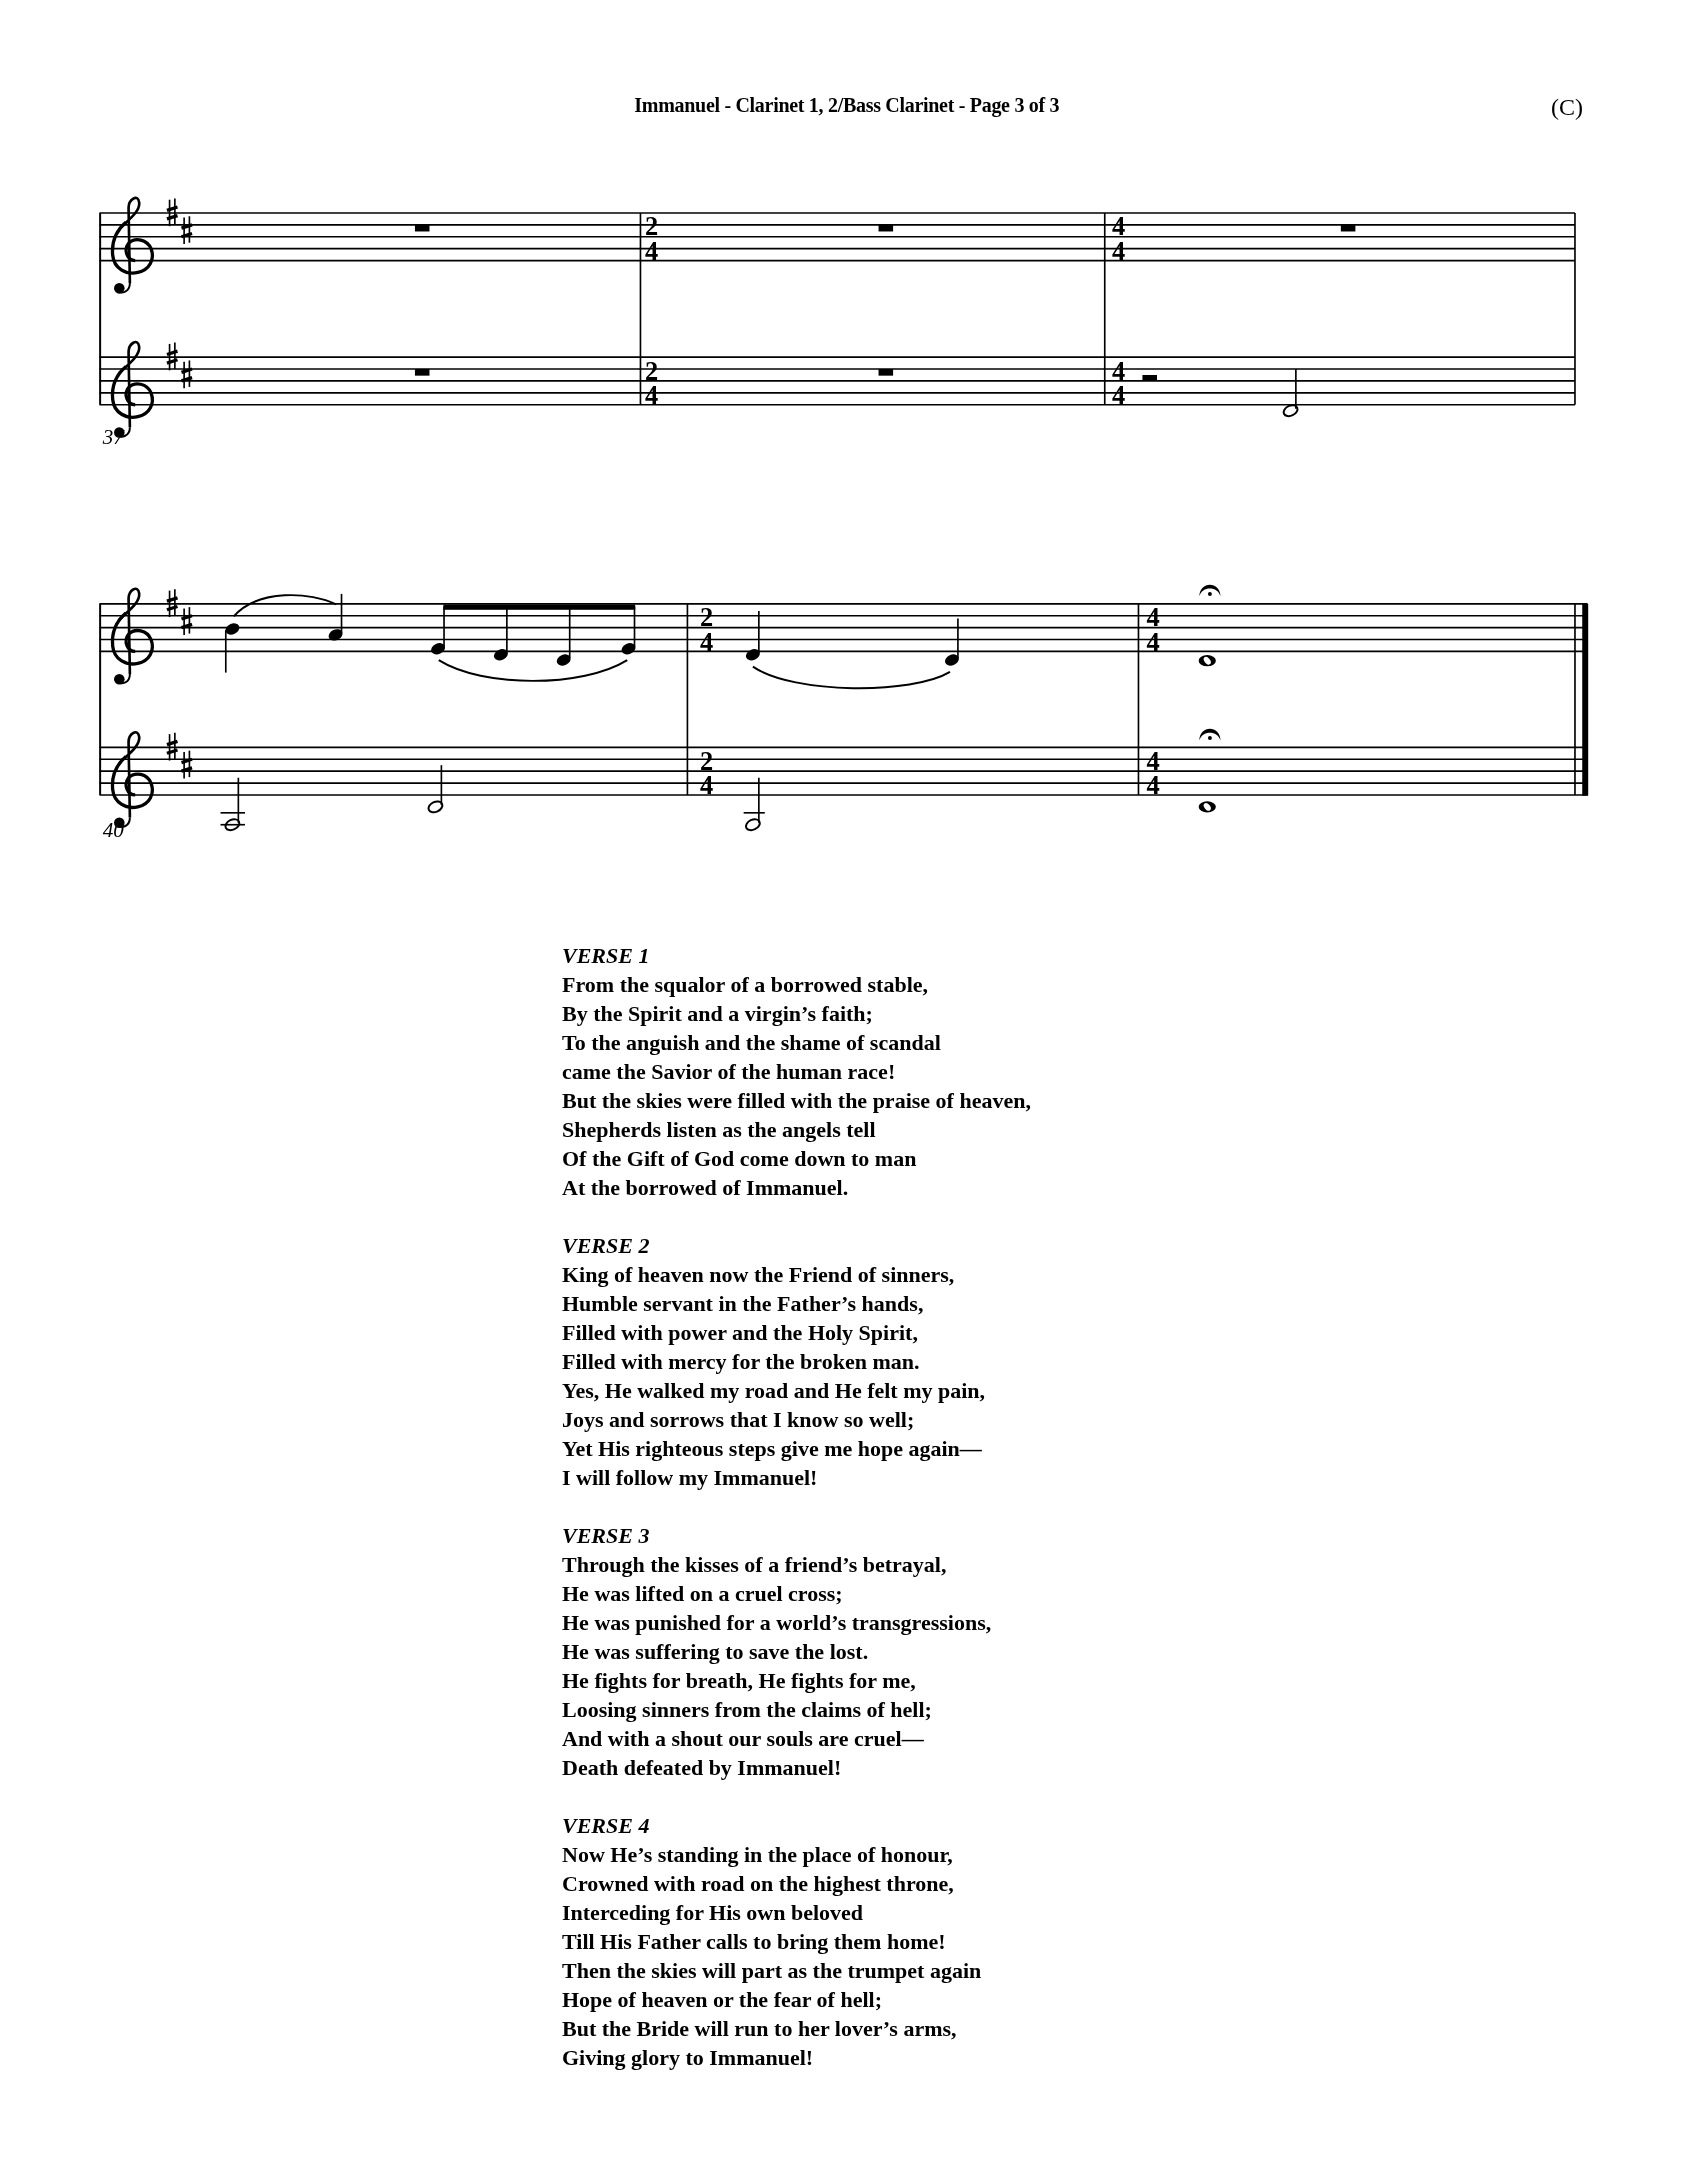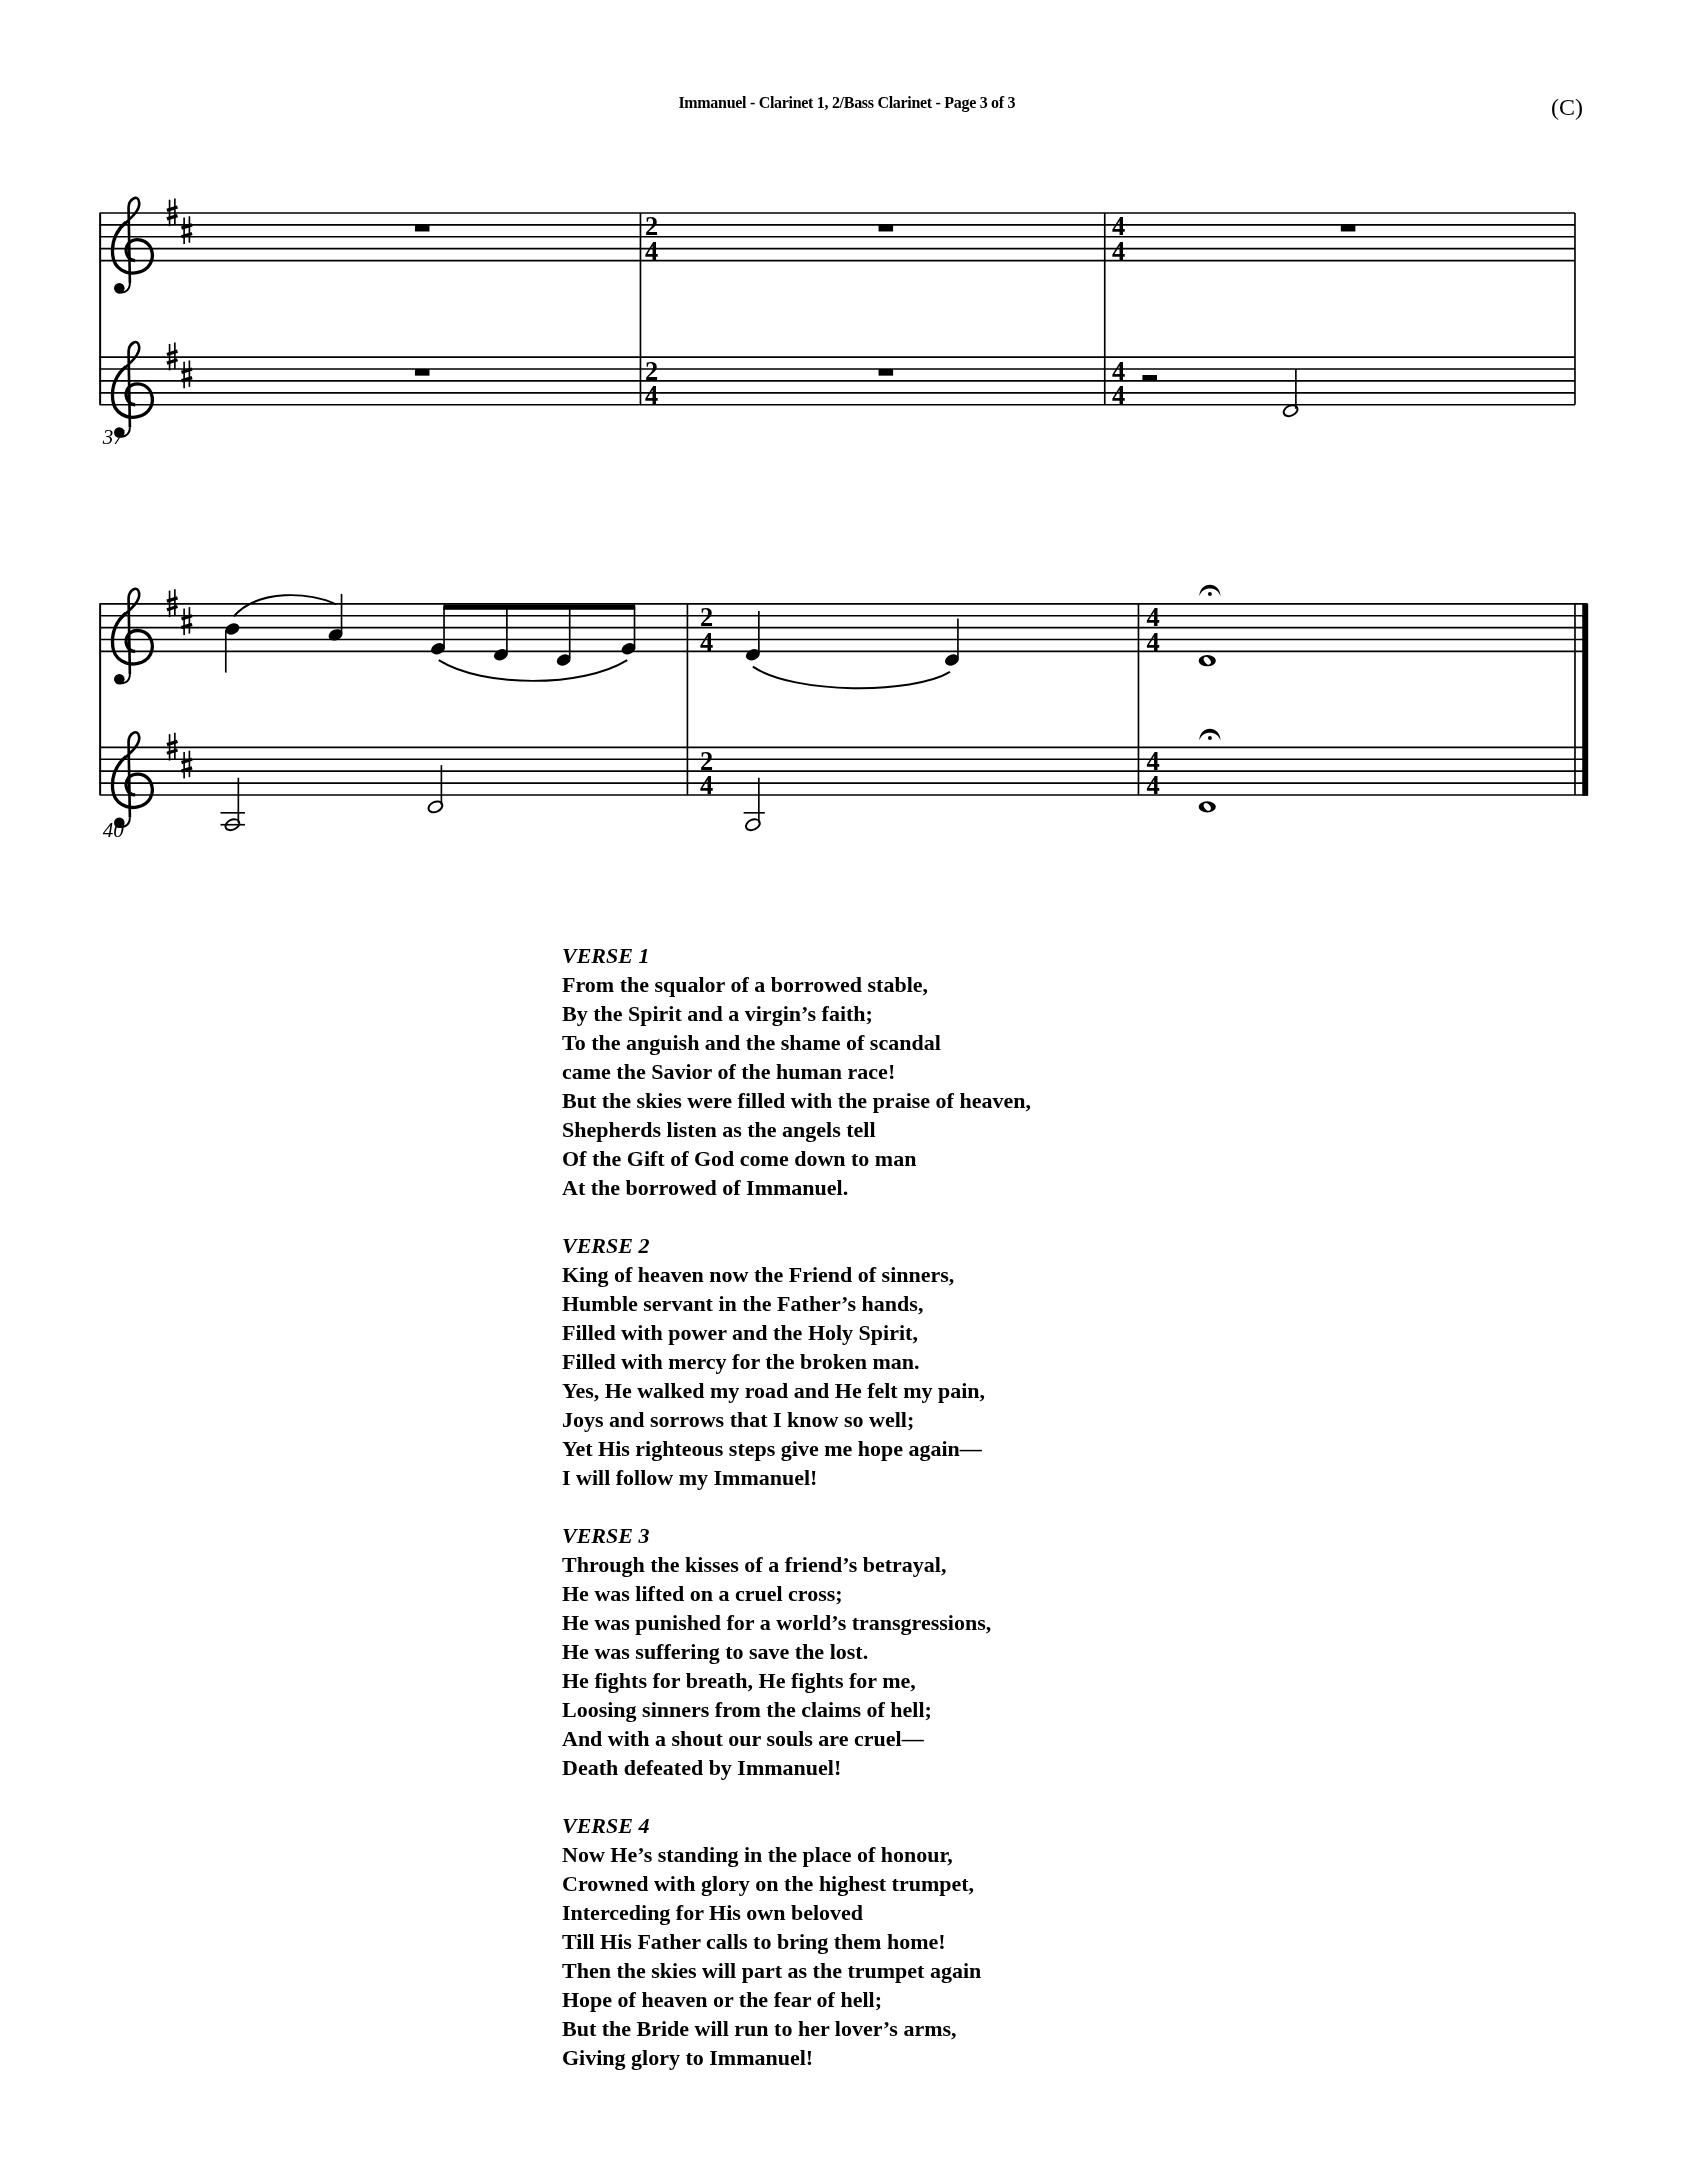--- a/index.html
+++ b/index.html
@@ -1,19 +1,19 @@
 <!DOCTYPE html>
 <html style="font-size:10.6px"><head>
 <meta charset="utf-8">
 <style>
   html, body { margin: 0; padding: 0; background: #ffffff; }
   body { width: 1687px; height: 2183px; position: relative; overflow: hidden;
          font-family: "Liberation Serif", "DejaVu Serif", serif; color: #000; }
   .title { position: absolute; left: 0; width: 1687px; top: 94px; text-align: center;
-           font-weight: bold; font-size: 16px; letter-spacing: -0.3px; }
+           font-weight: bold; font-size: 20px; letter-spacing: -0.3px; }
   .title span { position: relative; left: 3.3px; }
   .partcode { position: absolute; left: 1551px; top: 94px; font-size: 24px; }
   svg.score { position: absolute; left: 0; top: 0; }
   .lyrics { position: absolute; left: 562px; top: 941px; font-size: 22px; font-weight: bold;
             line-height: 29px; }
   .verse { margin-bottom: 29px; }
   .verse-title { font-style: italic; }
   .line { white-space: nowrap; }
 </style>
 </head>
@@ -224,21 +224,21 @@
     <div class="line">He was punished for a world’s transgressions,</div>
     <div class="line">He was suffering to save the lost.</div>
     <div class="line">He fights for breath, He fights for me,</div>
     <div class="line">Loosing sinners from the claims of hell;</div>
     <div class="line">And with a shout our souls are cruel—</div>
     <div class="line">Death defeated by Immanuel!</div>
   </div>
   <div class="verse">
     <div class="verse-title">VERSE 4</div>
     <div class="line">Now He’s standing in the place of honour,</div>
-    <div class="line">Crowned with glory on the highest trumpet,</div>
+    <div class="line">Crowned with road on the highest throne,</div>
     <div class="line">Interceding for His own beloved</div>
     <div class="line">Till His Father calls to bring them home!</div>
     <div class="line">Then the skies will part as the trumpet again</div>
     <div class="line">Hope of heaven or the fear of hell;</div>
     <div class="line">But the Bride will run to her lover’s arms,</div>
     <div class="line">Giving glory to Immanuel!</div>
   </div>
 </div>
 
 

